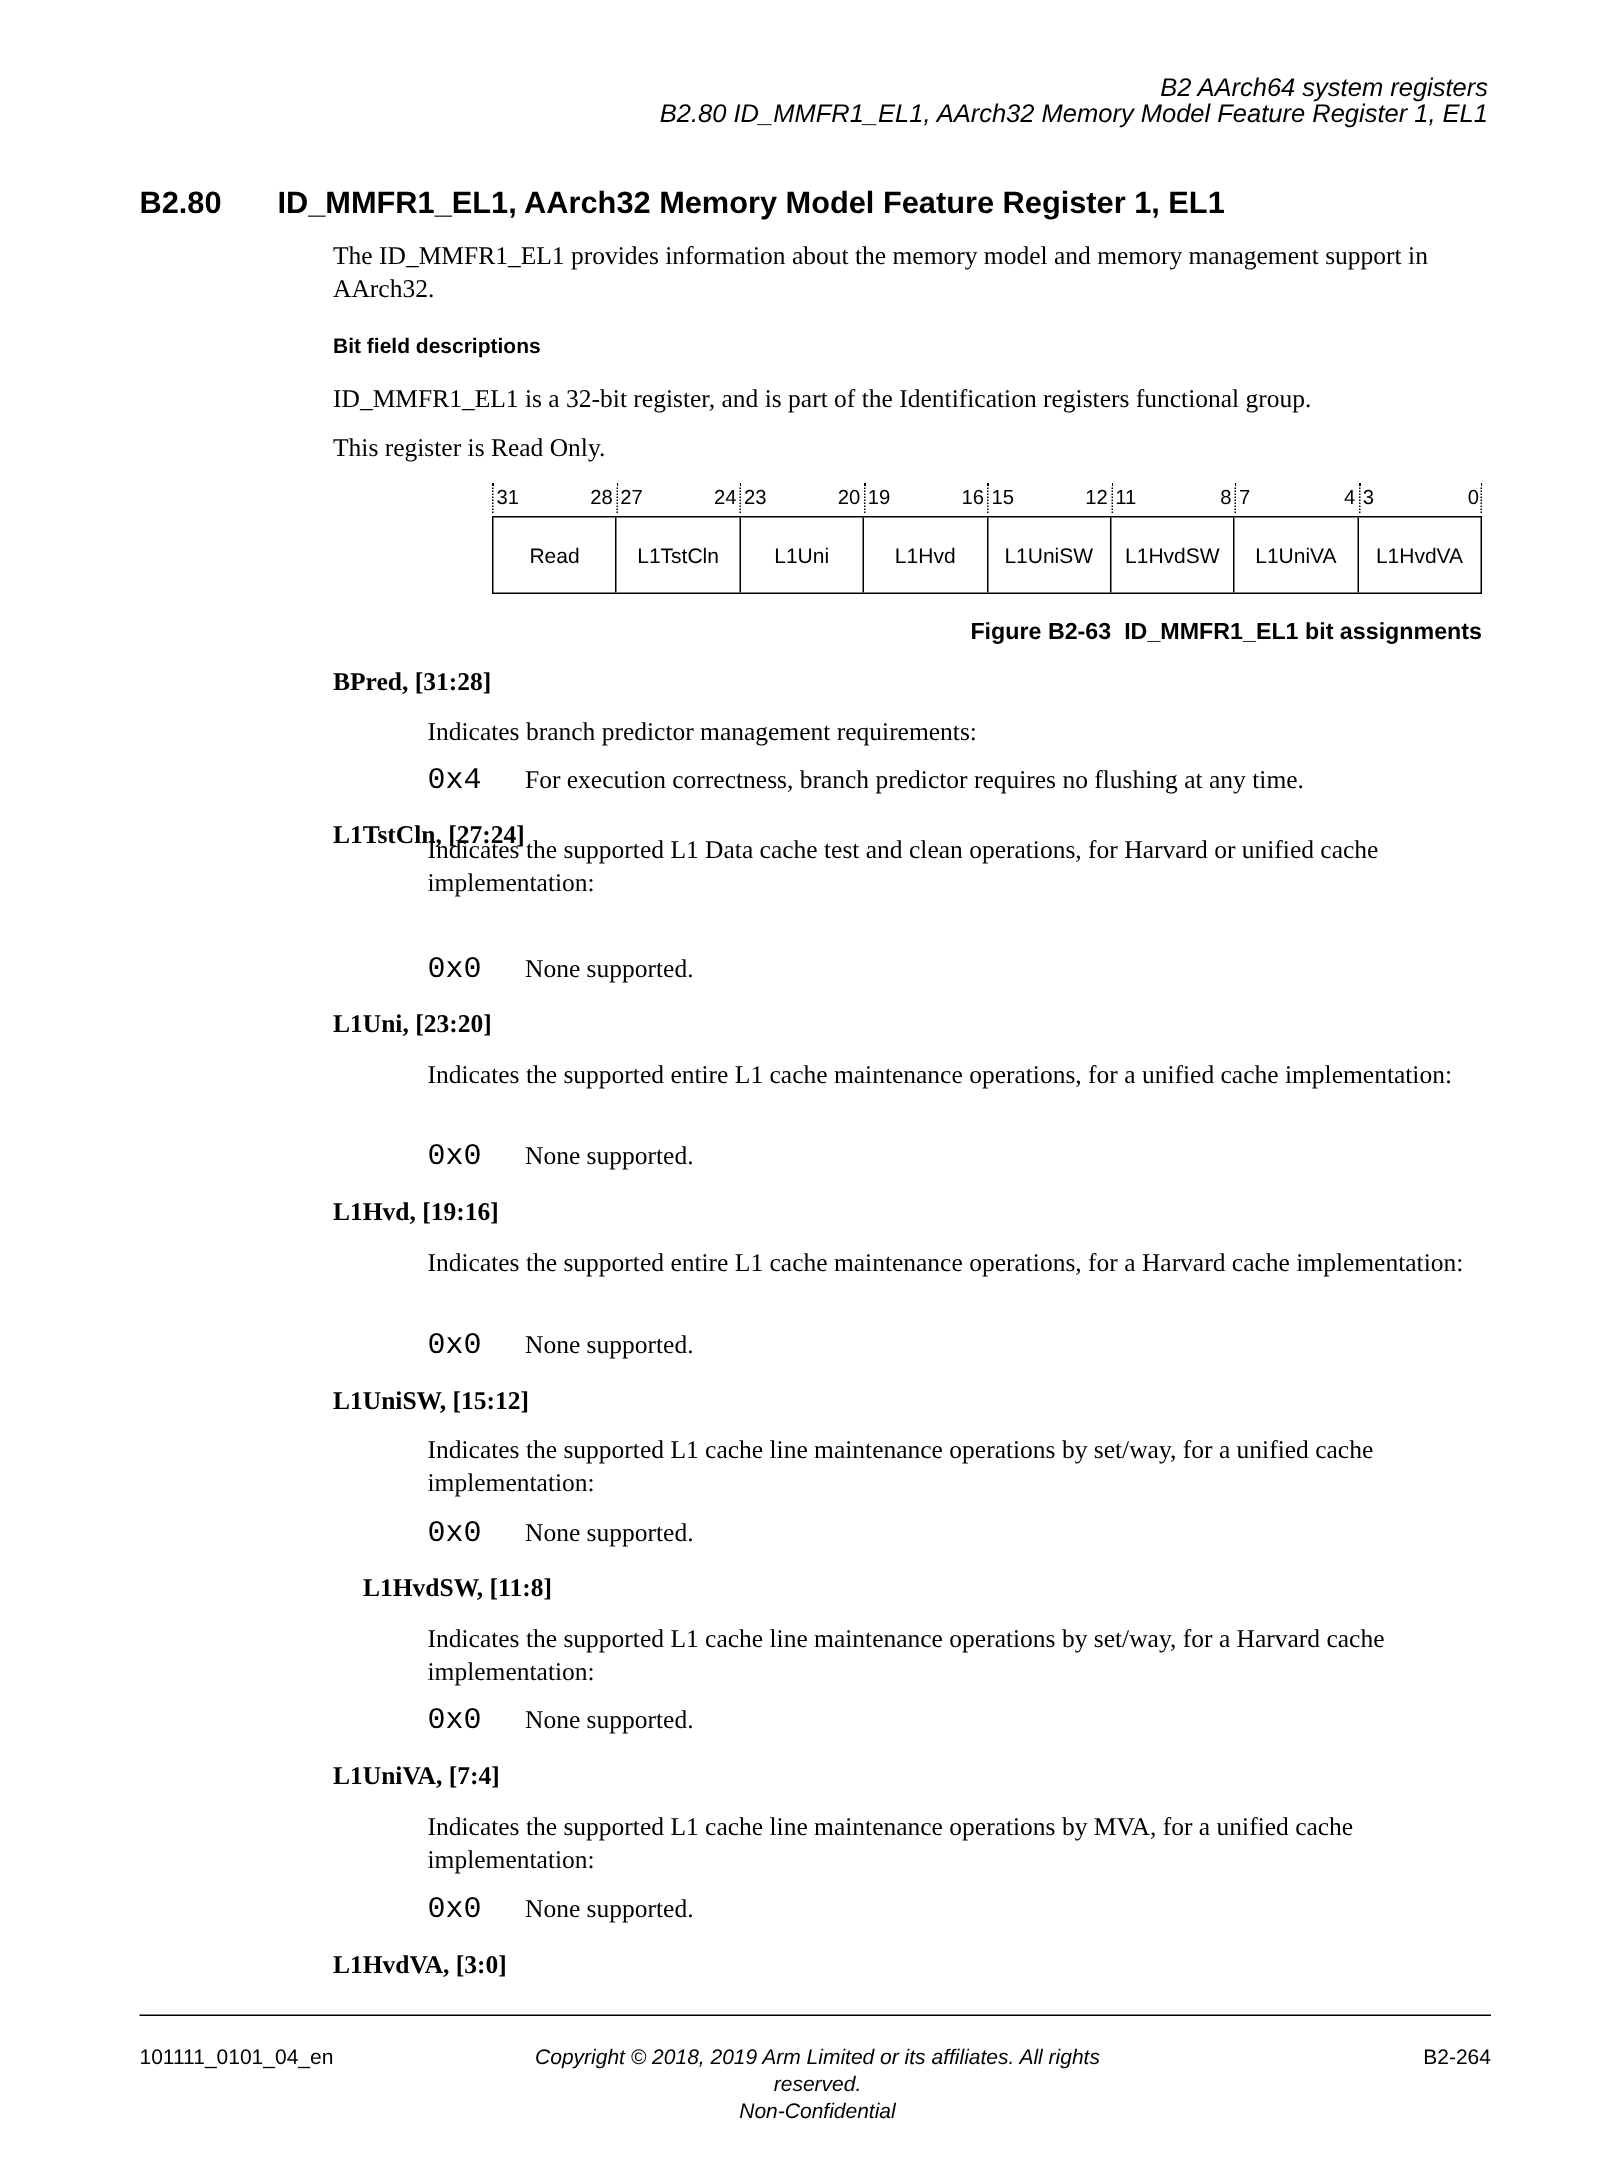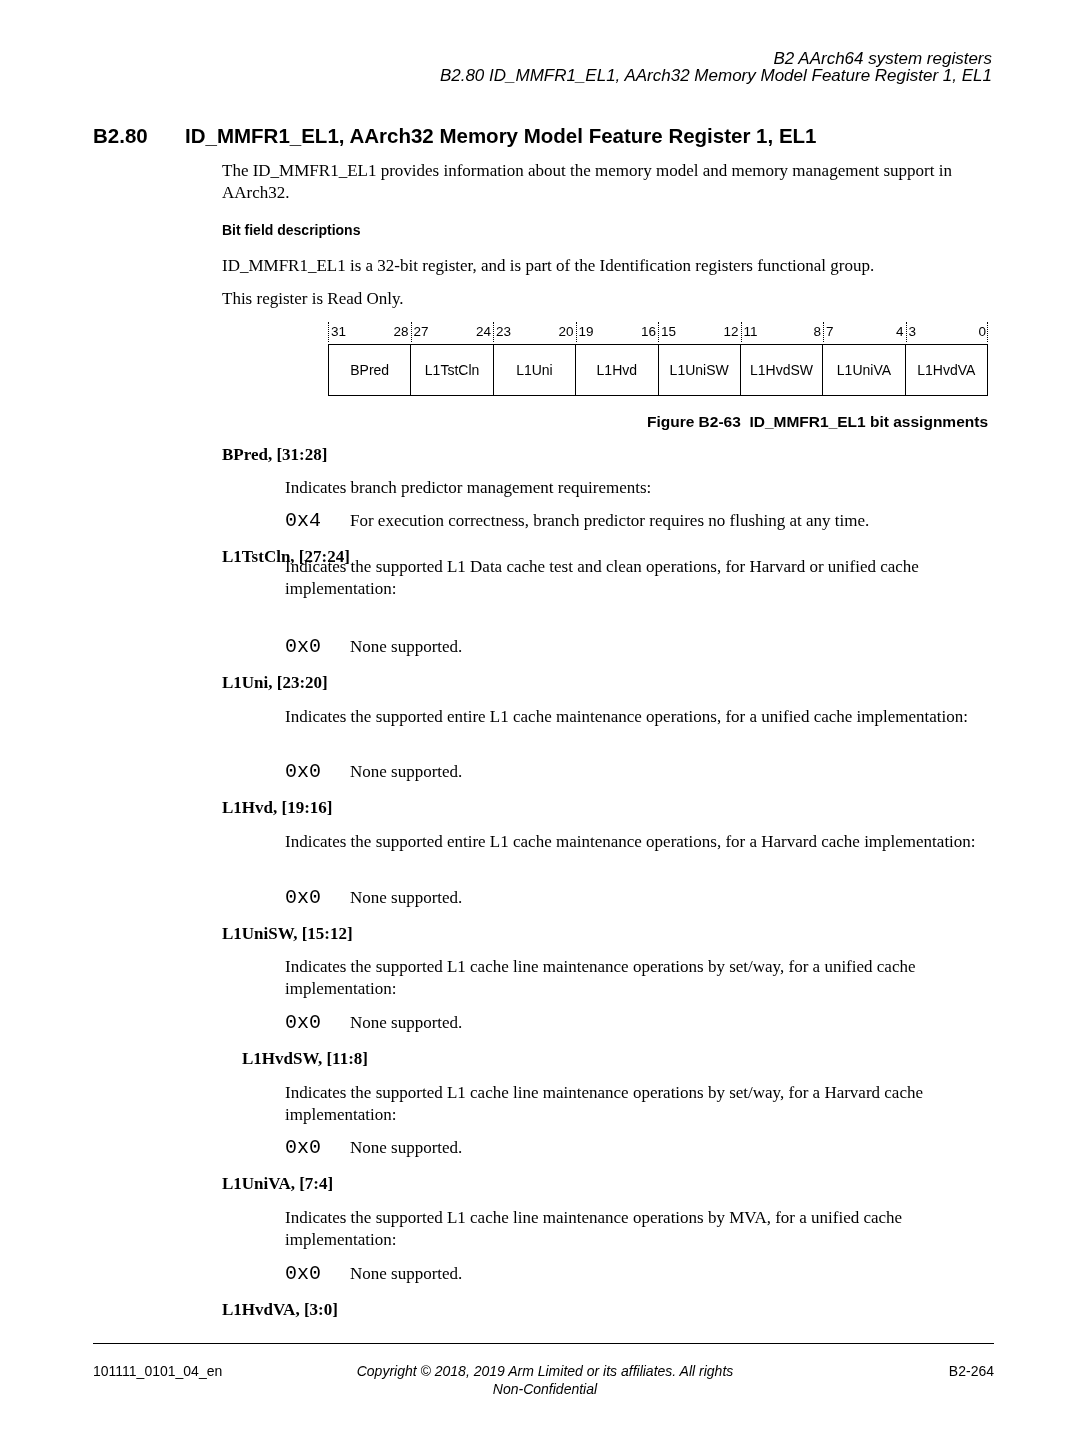--- a/index.html
+++ b/index.html
@@ -86,21 +86,21 @@
         <span class="hi">7</span>
         <span class="lo">4</span>
       </div>
     <div class="bitcell" style="left:577.5px;width:82.5px;">
         <span class="hi">3</span>
         <span class="lo">0</span>
       </div>
     <div class="bitend"></div>
   </div>
   <div class="fields">
-    <div class="field">BPred</div>
+    <div class="field">Read</div>
     <div class="field">L1TstCln</div>
     <div class="field">L1Uni</div>
     <div class="field">L1Hvd</div>
     <div class="field">L1UniSW</div>
     <div class="field">L1HvdSW</div>
     <div class="field">L1UniVA</div>
     <div class="field">L1HvdVA</div>
   </div>
 </div>
 
@@ -134,15 +134,16 @@
 <div class="fdesc" style="top:1207px;">Indicates the supported L1 cache line maintenance operations by MVA, for a unified cache implementation:</div>
 <div class="fval" style="top:1262px;"><span class="code">0x0</span><span class="meaning">None supported.</span></div>
 
 <div class="fhead" style="top:1300px;">L1HvdVA, [3:0]</div>
 
 <div class="footer-rule"></div>
 
 <div class="footer footer-left">101111_0101_04_en</div>
 <div class="footer footer-center">
   <div>Copyright © 2018, 2019 Arm Limited or its affiliates. All rights</div>
+  <div>reserved.</div>
   <div>Non-Confidential</div>
 </div>
 <div class="footer footer-right">B2-264</div>
 
 </body></html>

